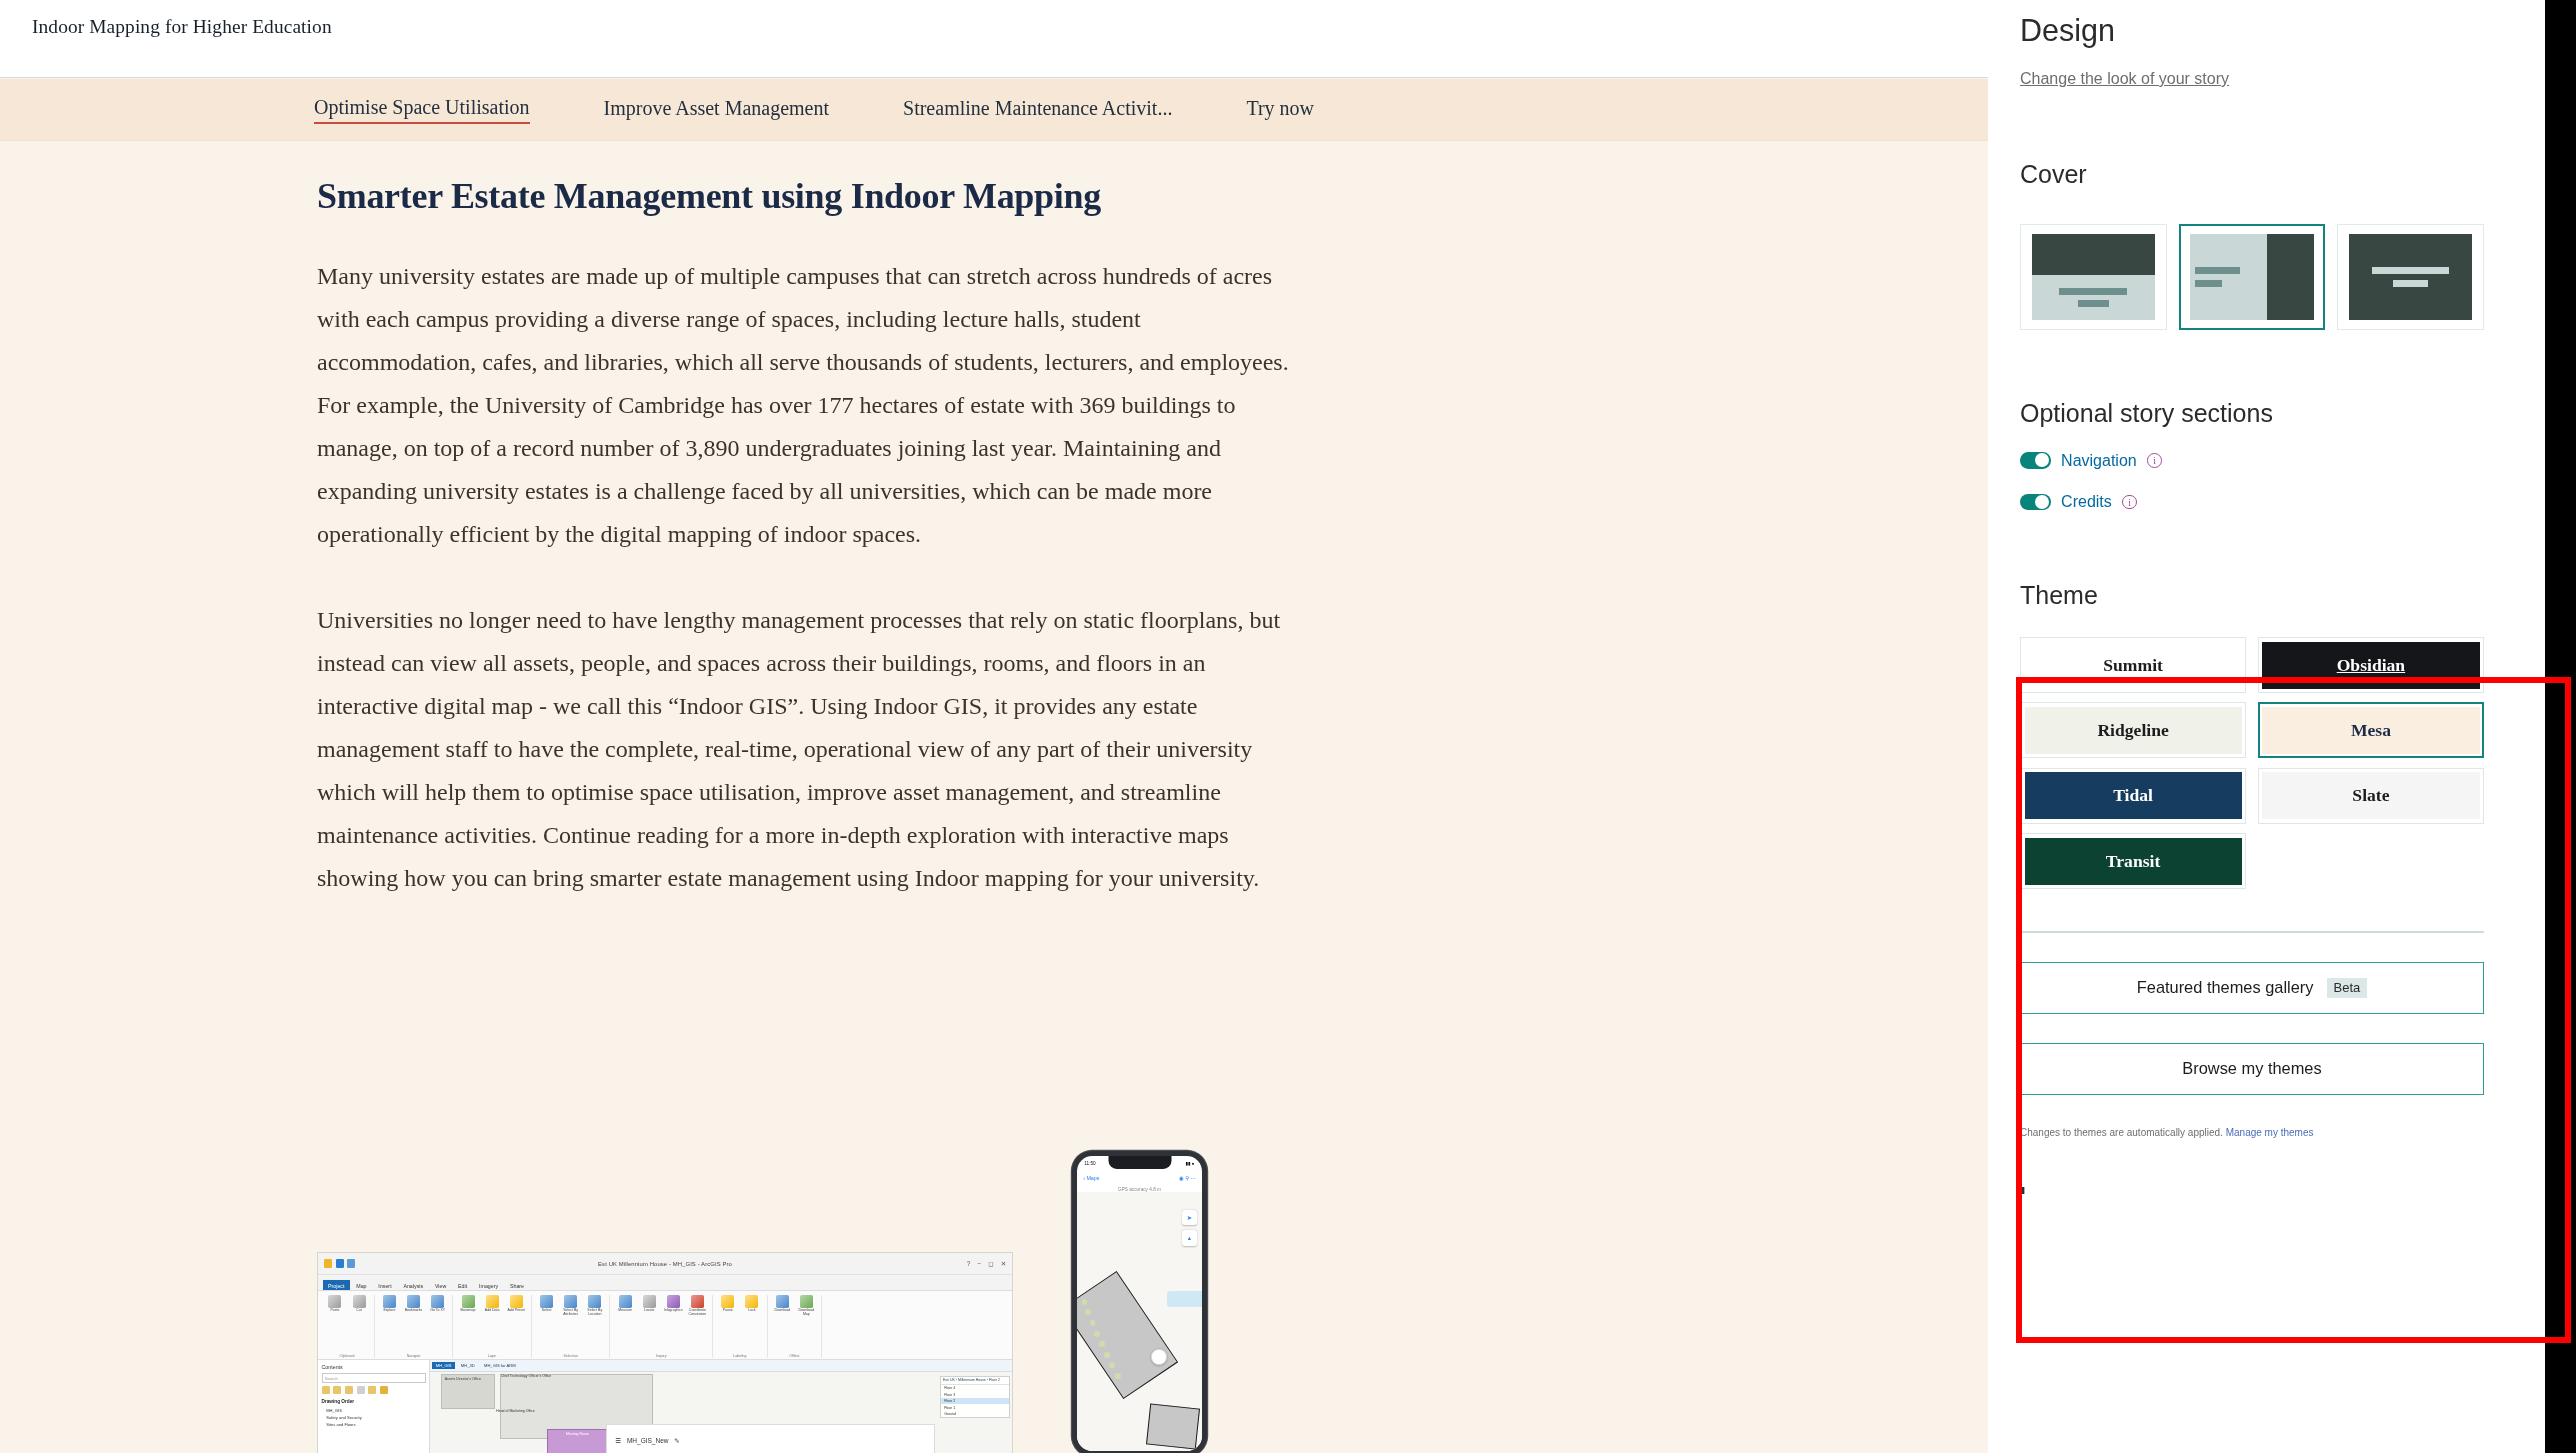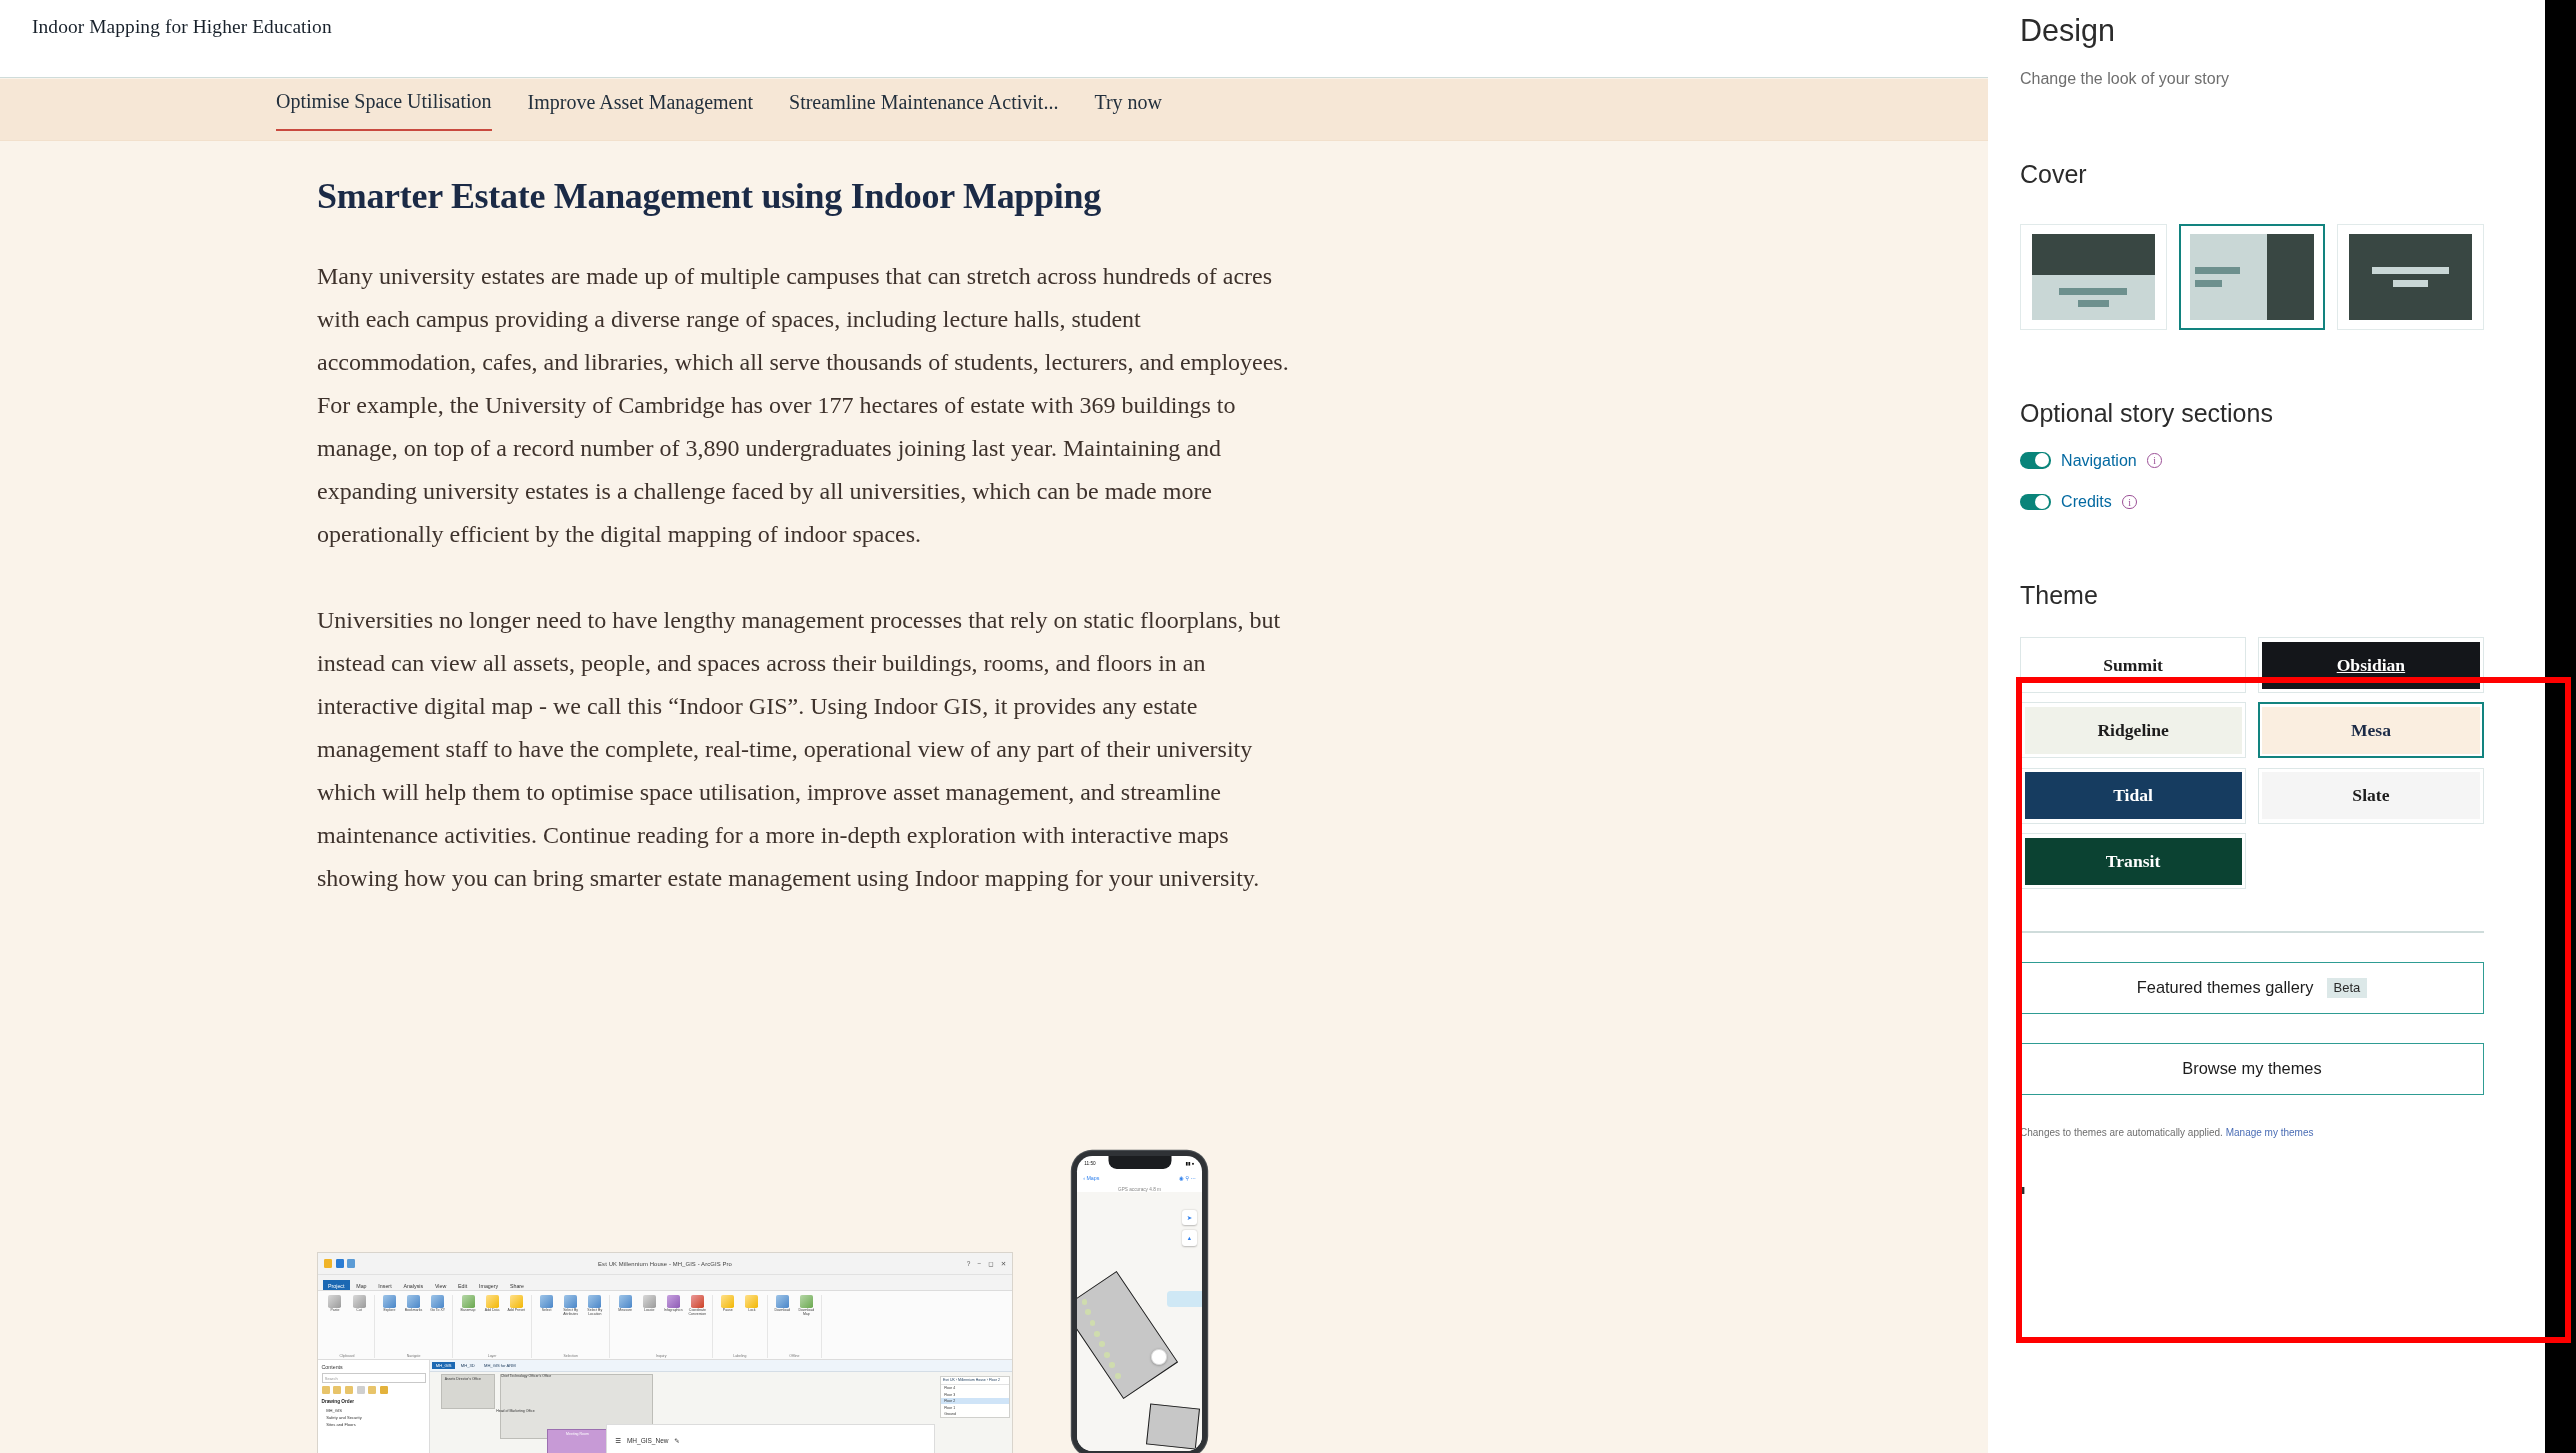--- a/index.html
+++ b/index.html
@@ -63,21 +63,22 @@
     align-items: center;
     gap: 36px;
   }
 
   .nav-item {
     font-family: "Liberation Serif", serif;
     font-size: 20px;
     color: #23303d;
     cursor: pointer;
     white-space: nowrap;
-    padding-bottom: 16px;
+    padding-bottom: 3px;
+    margin-left: 38px;
   }
   .nav-item.active {
     border-bottom: 2.9px solid #c94a3f;
   }
 
   .article {
     position: absolute;
     left: 317px; top: 176px;
     width: 998px;
   }
@@ -296,20 +297,21 @@
   .panel-title {
     font-size: 30.5px;
     color: #2b2b2b;
     font-weight: 400;
     padding-top: 13px;
   }
   .panel-sub {
     font-size: 16px;
     color: #6e6e6e;
     margin-top: 22px;
+    text-decoration: underline;
   }
 
   .sec-head {
     font-size: 25px;
     color: #2b2b2b;
     font-weight: 400;
   }
 
   .cover-section { margin-top: 72px; }
   .cover-row {

